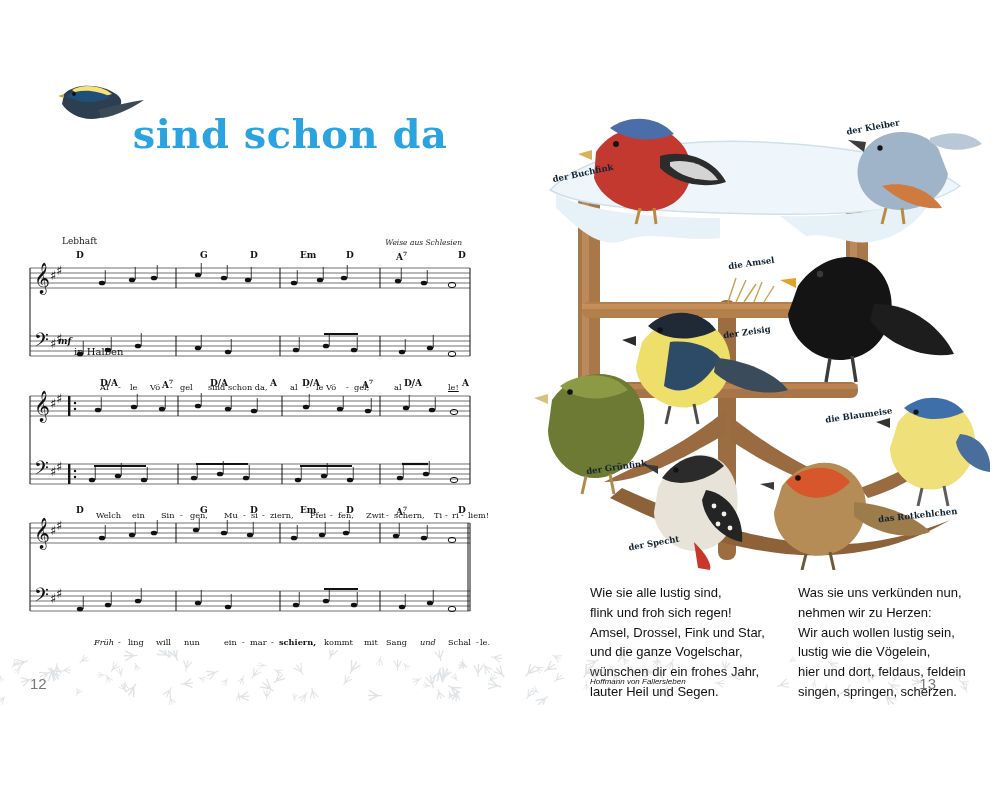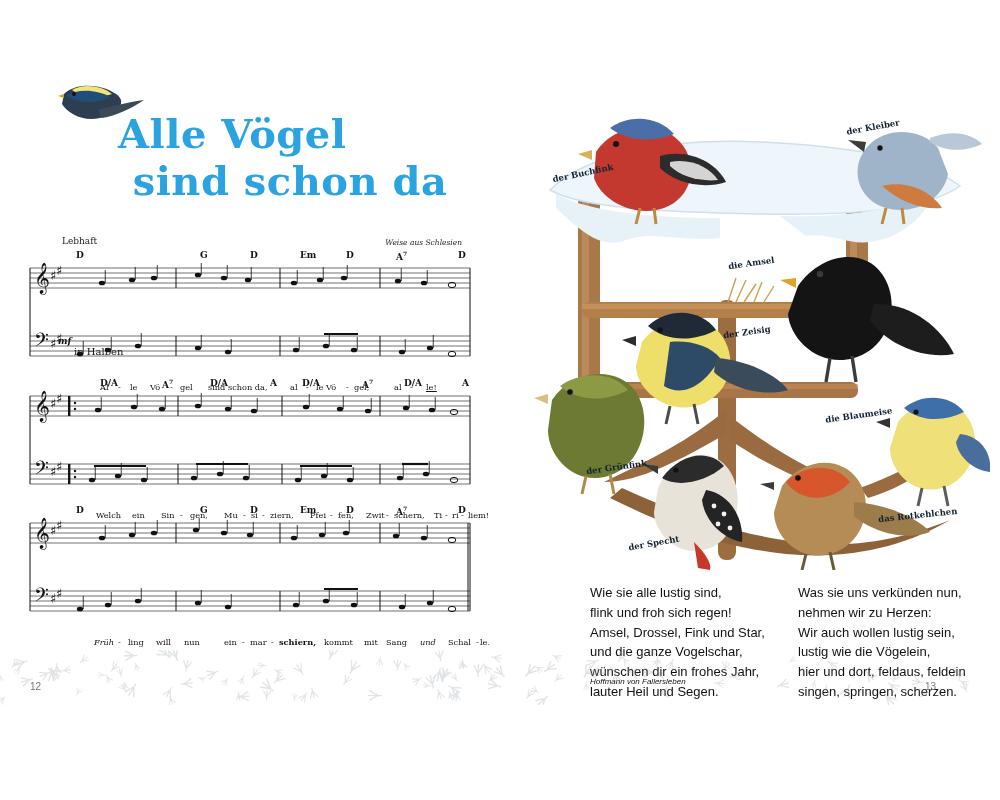--- a/index.html
+++ b/index.html
@@ -124,21 +124,21 @@
     display: block;
     font-weight: normal;
     font-size: 10px;
     font-style: normal;
     padding-left: 16px;
   }
 
   .page-num {
     position: absolute;
     font-family: "Liberation Sans", sans-serif;
-    font-size: 10px;
+    font-size: 15px;
     color: #777;
   }
   .page-num.left { left: 30px; bottom: 108px; }
   .page-num.right { right: 64px; bottom: 108px; }
 
   .footprints {
     position: absolute;
     bottom: 95px;
     left: 0;
     width: 1000px;
@@ -205,21 +205,20 @@
     <svg class="bird-titlebird" viewBox="0 0 90 50">
       <path d="M6 14 C18 2, 44 4, 58 14 C70 22, 60 34, 42 38 C26 42, 10 34, 4 24 Z" fill="#2c3e50"></path>
       <path d="M14 10 C26 3, 44 6, 54 14 C44 18, 26 18, 14 10 Z" fill="#f5e37a"></path>
       <path d="M8 16 C20 8, 40 10, 52 17 C40 24, 20 24, 8 16 Z" fill="#1f4e79"></path>
       <path d="M40 30 C54 26, 72 22, 86 20 C74 28, 58 36, 44 38 Z" fill="#3a4a56"></path>
       <circle cx="16" cy="14" r="1.9" fill="#111"></circle>
       <path d="M6 14 L0 16 L6 18 Z" fill="#cfa23a"></path>
     </svg>
 
     <div class="title-block">
-      <div class="song-title-line l1">Alle Vögel</div>
       <div class="song-title-line l2">sind schon da</div>
     </div>
 
     <div class="tempo-mark">Lebhaft</div>
     <div class="source-mark">Weise aus Schlesien</div>
 
     <div class="system sys1">
       <div class="chordrow">
           <div class="chord" style="left: 48px;">D</div>
           <div class="chord" style="left: 172px;">G</div>
@@ -328,21 +327,21 @@
           <div class="lyric" style="left: 142px;">-</div>
           <div class="lyric" style="left: 152px;">gel</div>
           <div class="lyric" style="left: 180px;">sind schon da,</div>
           <div class="lyric" style="left: 262px;">al</div>
           <div class="lyric" style="left: 278px;">-</div>
           <div class="lyric" style="left: 288px;">le Vö</div>
           <div class="lyric" style="left: 318px;">-</div>
           <div class="lyric" style="left: 326px;">gel,</div>
           <div class="lyric" style="left: 366px;">al</div>
           <div class="lyric" style="left: 382px;">-</div>
-          <div class="lyric" style="left: 398px; text-decoration: underline;">le!</div>
+          <div class="lyric" style="left: 420px; text-decoration: underline;">le!</div>
         </div>
       <div class="dynmark" style="top:86px">
         <span>mf</span>
         <small>in Halben</small>
       </div>
     </div>
 
     <div class="system sys2">
       <div class="chordrow">
           <div class="chord" style="left: 72px;">D/A</div>

